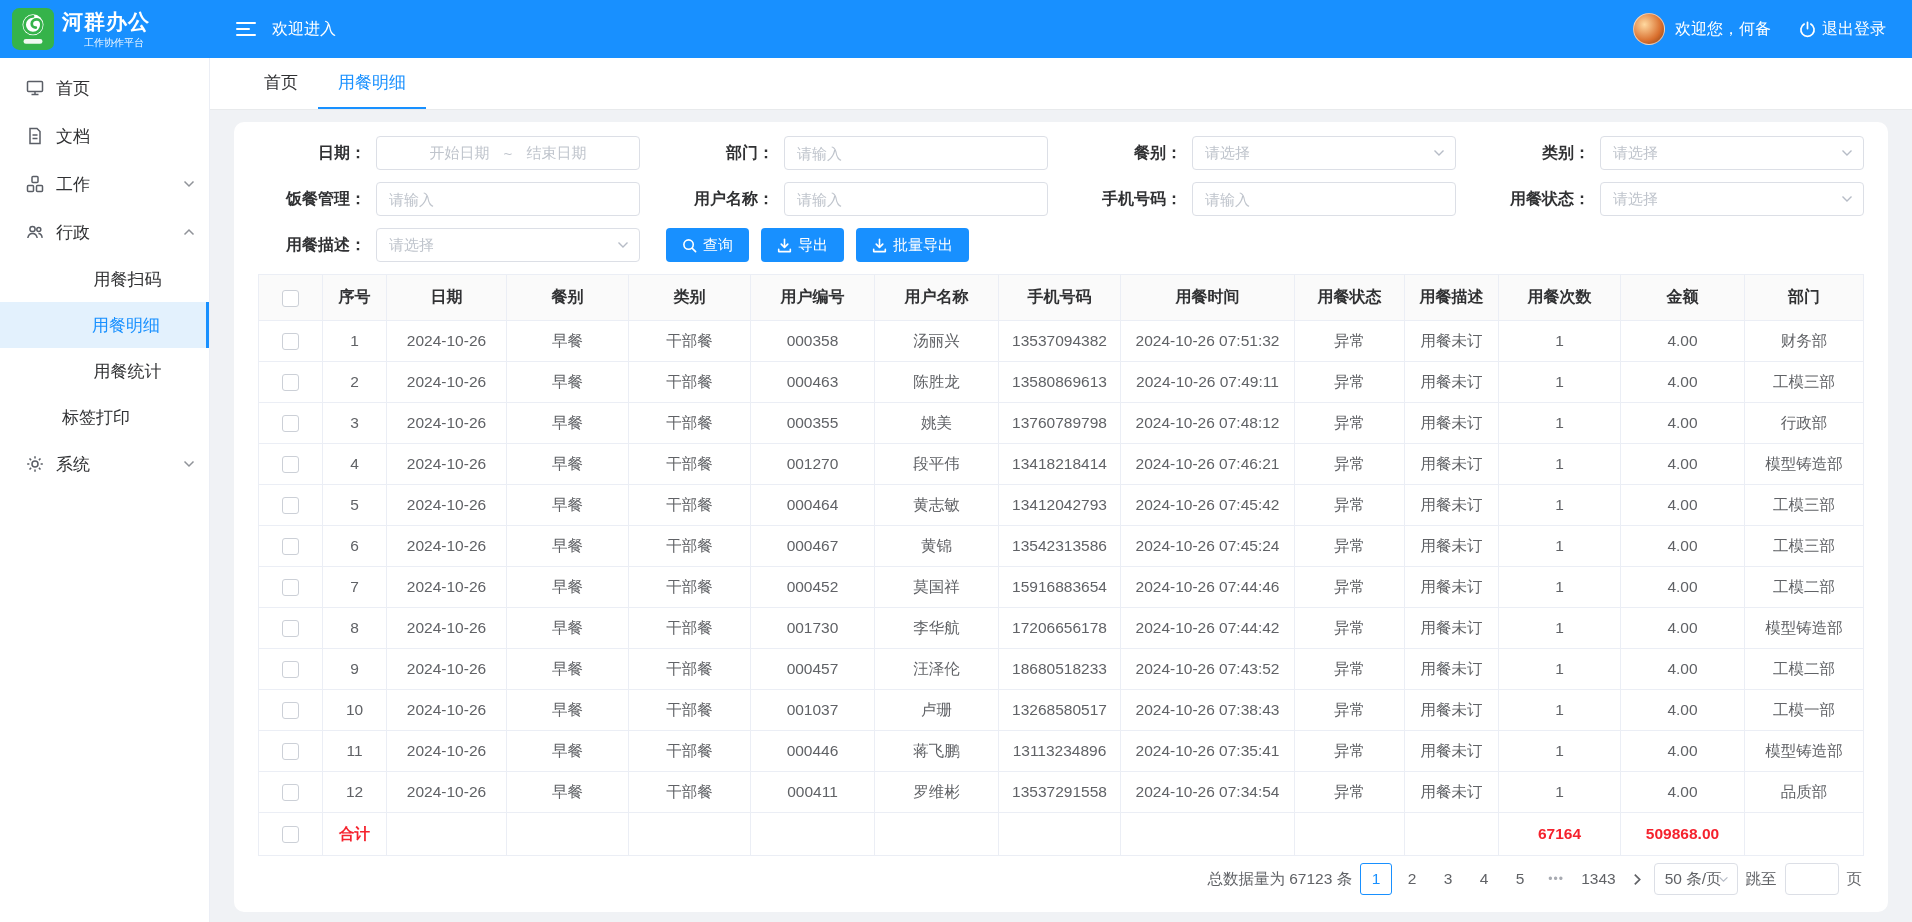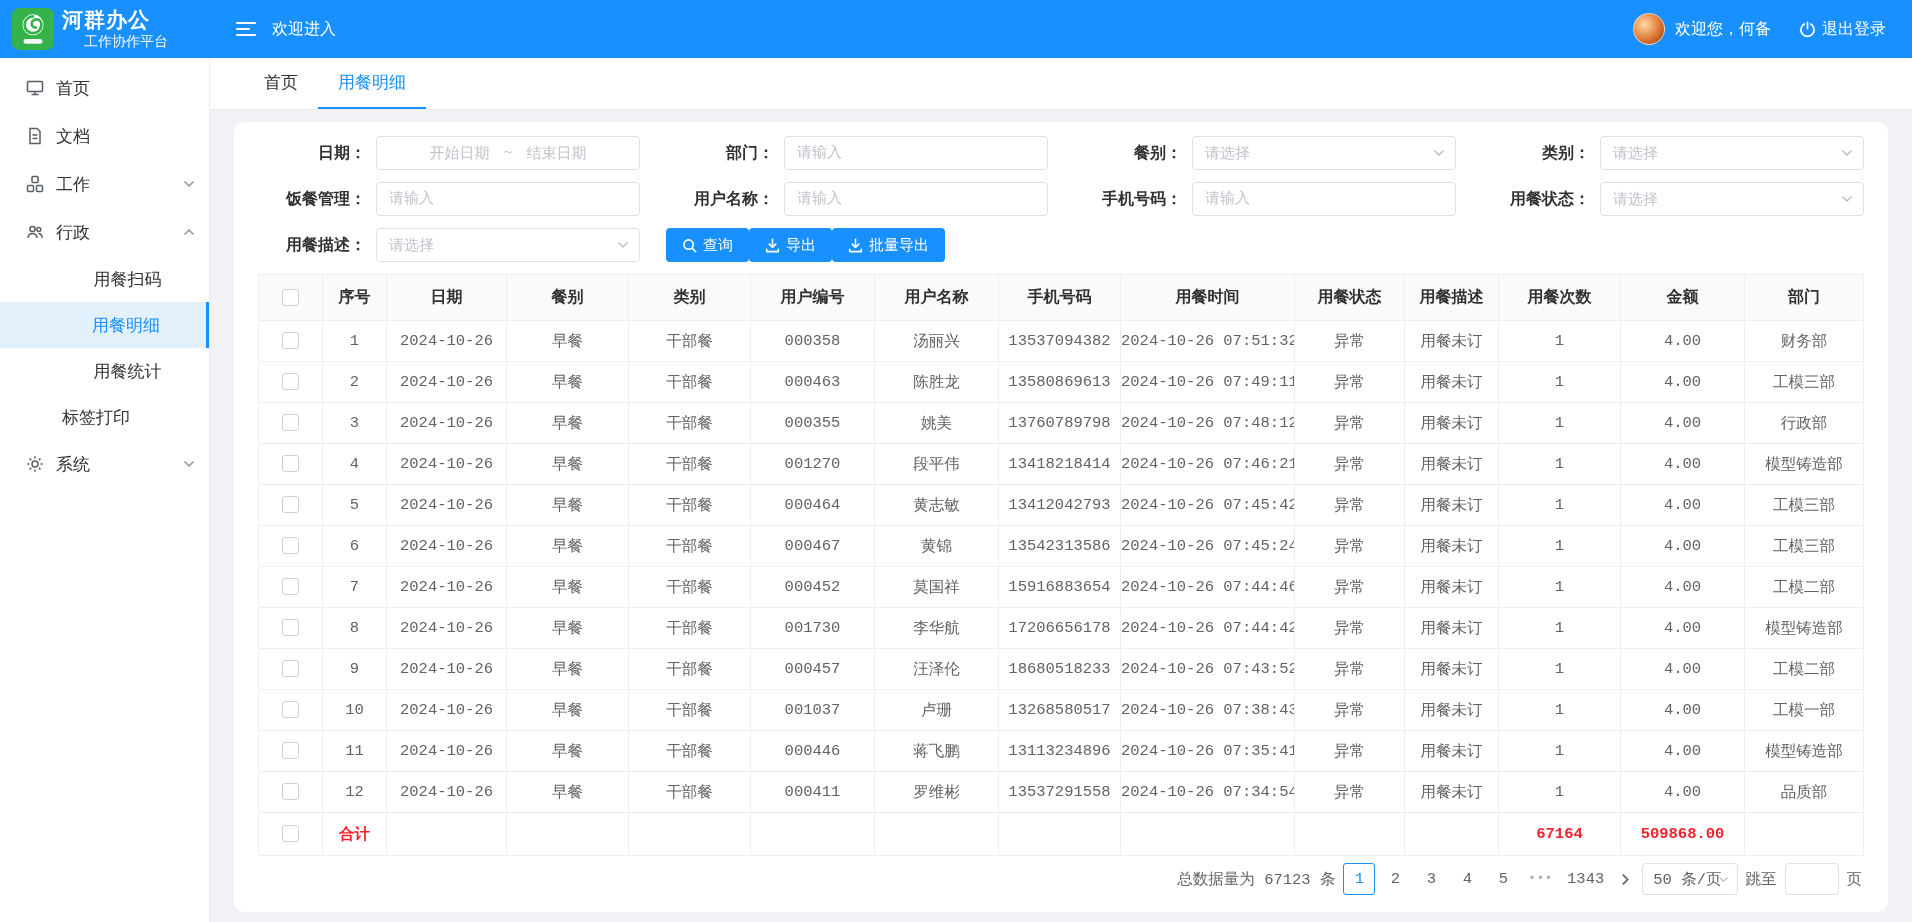--- a/index.html
+++ b/index.html
@@ -13,21 +13,21 @@
   
   .header {
     position: absolute; top: 0; left: 0; right: 0; height: 58px;
     background: #1890ff; color: #fff;
     display: flex; align-items: center;
   }
   .logo-area { width: 210px; height: 50px; display: flex; align-items: center; padding-left: 12px; flex: none; }
   .logo-box { width: 42px; height: 42px; flex: none; }
   .logo-text { margin-left: 8px; line-height: 1.1; }
   .logo-title { font-size: 21px; font-weight: bold; letter-spacing: 1px; }
-  .logo-sub { font-size: 14px; margin-top: 3px; margin-left: 22px; opacity: .95; }
+  .logo-sub { font-size: 10px; margin-top: 3px; margin-left: 22px; opacity: .95; }
   .collapse-btn { margin-left: 26px; cursor: pointer; display: flex; align-items: center; }
   .welcome { margin-left: 16px; font-size: 16px; }
   .header-spacer { flex: 1; }
   .avatar {
     width: 32px; height: 32px; border-radius: 50%;
     background: radial-gradient(circle at 35% 35%, #ffd9a0, #d96f2e 60%, #7a3c14);
     border: 1px solid rgba(255,255,255,.6); flex: none;
   }
   .greeting { margin: 0 28px 0 10px; font-size: 16px; }
   .logout { display: flex; align-items: center; gap: 6px; margin-right: 26px; cursor: pointer; font-size: 16px; }
@@ -54,21 +54,20 @@
     display: flex; align-items: stretch; padding-left: 34px;
   }
   .tab {
     display: flex; align-items: center; padding: 0 20px; font-size: 17px;
     color: #303133; cursor: pointer; border-bottom: 2px solid transparent;
   }
   .tab.active { color: #1890ff; border-bottom-color: #1890ff; }
   .panel {
     margin: 12px 24px 0 24px; background: #fff; border-radius: 10px;
     padding: 14px 24px 10px 24px;
-    font-family: Liberation Mono, monospace;
   }
   
   .filter-grid {
     display: grid; grid-template-columns: repeat(4, 1fr);
     column-gap: 26px; row-gap: 12px;
   }
   .field { display: flex; align-items: center; }
   .field .flabel {
     width: 108px; text-align: right; flex: none; margin-right: 10px;
     font-size: 16px; color: #303133; font-weight: 600;
@@ -78,21 +77,21 @@
     background: #fff; display: flex; align-items: center; position: relative;
   }
   .control input {
     border: 0; outline: 0; width: 100%; height: 100%; padding: 0 12px;
     font-size: 15px; background: transparent; font-family: inherit; color: #b91c1c;
   }
   .control input::placeholder { color: #bfc4cc; }
   .select-box { padding: 0 30px 0 12px; color: #bfc4cc; font-size: 15px; cursor: pointer; }
   .select-box .sel-arrow { position: absolute; right: 10px; color: #b6bcc6; display: flex; }
   .date-range { justify-content: center; color: #bfc4cc; font-size: 15px; gap: 14px; }
-  .btn-row { grid-column: 2 / span 3; display: flex; align-items: center; }
+  .btn-row { grid-column: 2 / span 3; display: flex; align-items: center; gap: 12px; }
   .btn {
     height: 34px; background: #1890ff; color: #fff; border: 0; border-radius: 4px;
     padding: 0 16px; font-size: 15px; display: inline-flex; align-items: center; gap: 6px;
     cursor: pointer; font-family: inherit;
   }
   
   .table-wrap { margin-top: 12px; }
   table { width: 100%; border-collapse: collapse; table-layout: fixed; }
   th, td { border: 1px solid #ebeef5; text-align: center; overflow: hidden; white-space: nowrap; }
   thead th { height: 46px; background: #fafafa; font-size: 16px; font-weight: 700; color: #303133; }

